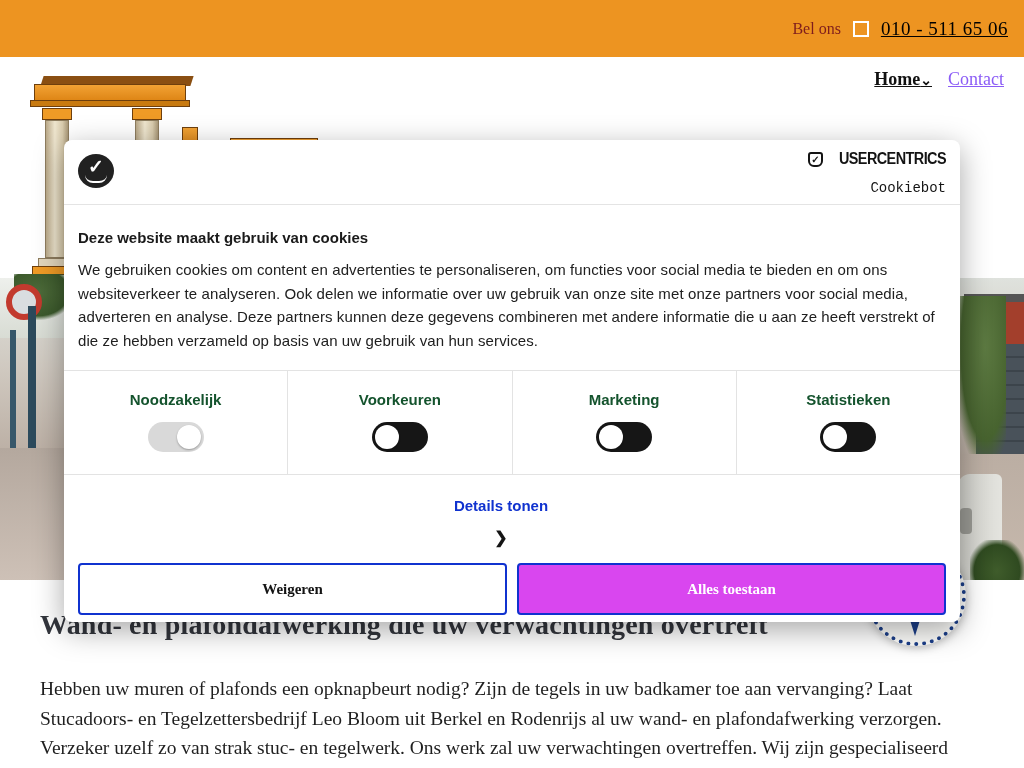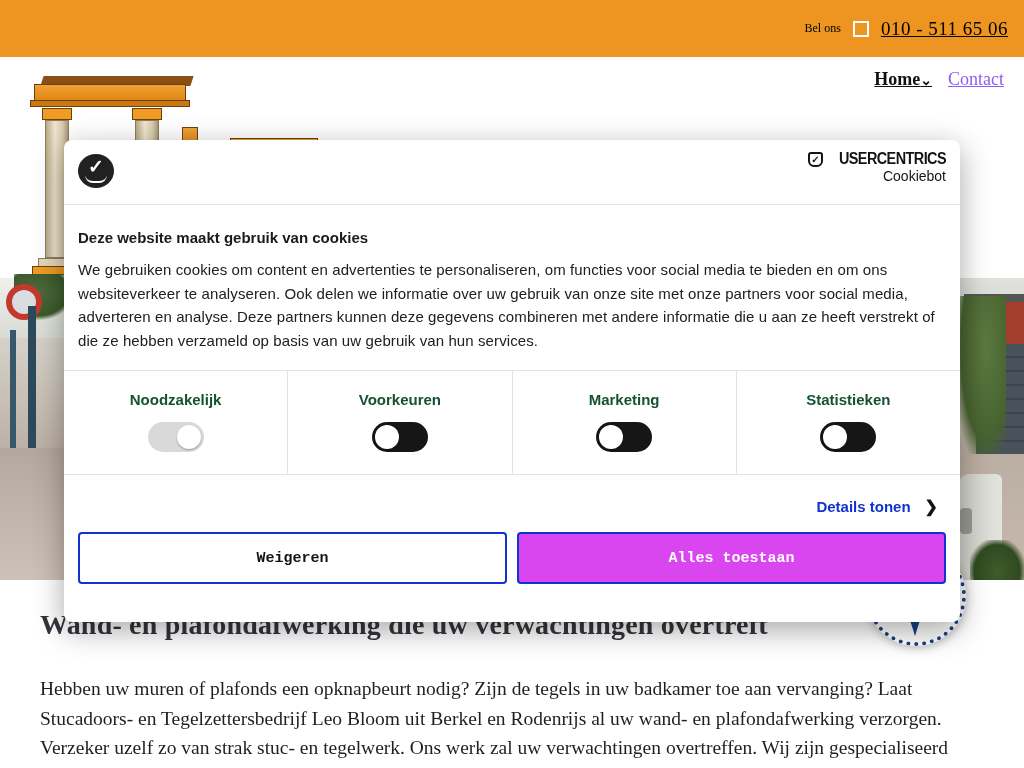--- a/index.html
+++ b/index.html
@@ -4,21 +4,21 @@
 <style>
   * { margin:0; padding:0; box-sizing:border-box; }
   html,body { width:1024px; height:768px; overflow:hidden; background:#fff;
     font-family:"Liberation Serif", serif; }
   .page { position:relative; width:1024px; height:768px; background:#fff; }
 
   
   .topbar { position:absolute; top:0; left:0; width:1024px; height:57px;
     background:#ED9421; display:flex; align-items:center; justify-content:flex-end;
     padding-right:16px; gap:12px; }
-  .call-label { color:#000000; font-size:12px; }
+  .call-label { color:#7f1d1d; font-size:16px; }
   .phone-icon { width:16px; height:16px; border:2px solid #fff; display:inline-block; }
   .phone-link { color:#000; font-size:19px; text-decoration:underline; letter-spacing:0.5px; }
 
   
   .header { position:absolute; top:57px; left:0; width:1024px; height:221px; background:#fff; }
   .nav { position:absolute; top:12px; right:20px; display:flex; gap:16px; align-items:baseline;text-align:right; }
   .nav-home { font-size:18px; font-weight:bold; color:#111; text-decoration:underline; cursor:pointer; }
   .chevron-down { font-size:14px; font-weight:bold; }
   .nav-contact { font-size:18px; color:#8b5cf6; text-decoration:underline; cursor:pointer; }
 
@@ -105,21 +105,21 @@
   .cb-logo .check { position:absolute; left:0; top:1px; width:36px; text-align:center;
     color:#fff; font-size:19px; font-weight:bold; }
   .cb-logo .smile { position:absolute; left:7px; top:21px; width:22px; height:8px;
     border-bottom:2.5px solid #fff; border-radius:0 0 11px 11px; }
   .uc-brand { position:absolute; right:14px; top:10px; text-align:right; color:#141414; }
   .uc-row { display:flex; align-items:center; gap:4px; justify-content:flex-end; }
   .uc-shield { width:15px; height:15px; border:2px solid #141414; border-radius:3px 3px 6px 6px;
     font-size:10px; font-weight:bold; line-height:11px; text-align:center; color:#141414; }
   .uc-name { font-size:16px; font-weight:bold; letter-spacing:-0.6px; transform:scaleX(0.9);
     transform-origin:right; }
-  .uc-product { font-size:14px; margin-top:0px; }
+  .uc-product { font-size:14px; margin-top:12px;font-family:Liberation Mono, monospace; }
   .cm-divider { height:1px; background:#e4e4e4; }
 
   .cm-title { padding:24px 14px 0 14px; font-size:15px; font-weight:bold; color:#1a1a1a; }
   .cm-desc { padding:12px 14px 0 14px; font-size:15px; line-height:23.5px; color:#202020;
     letter-spacing:0.1px; }
 
   .cm-grid { display:flex; margin-top:18px; border-top:1px solid #e3e3e3;
     border-bottom:1px solid #e3e3e3; }
   .cm-cell { flex:1; border-right:1px solid #e3e3e3; padding:20px 0 22px 0; text-align:center; }
   .cm-cell:last-child { border-right:none; }
@@ -127,26 +127,26 @@
   .toggle { position:relative; width:56px; height:30px; border-radius:15px; margin:0 auto;
     cursor:pointer; }
   .toggle .knob { position:absolute; top:3px; width:24px; height:24px; border-radius:50%;
     background:#fff; box-shadow:0 1px 2px rgba(0,0,0,0.3); }
   .toggle.on-disabled { background:#d9d9d9; cursor:default; }
   .toggle.on-disabled .knob { right:3px; }
   .toggle.off { background:#161616; }
   .toggle.off .knob { left:3px; }
 
   .cm-details-row { display:flex; justify-content:flex-end; align-items:center;
-    padding:22px 22px 0 0; gap:14px; }
+    padding:22px 22px 0 0; gap:14px;flex-direction:column; }
   .details-link { color:#1032CF; font-size:15px; font-weight:bold; cursor:pointer; }
   .details-chevron { color:#141414; font-size:16px; font-weight:bold; cursor:pointer; }
 
   .cm-buttons { display:flex; gap:10px; padding:16px 14px 0 14px; }
-  .cm-btn { flex:1; height:52px; border-radius:4px; font-family:Liberation Mono, monospace;
+  .cm-btn { flex:1; height:52px; border-radius:4px; font-family:Liberation Serif, serif;
     font-size:15px; font-weight:bold; cursor:pointer; display:flex; align-items:center;
     justify-content:center; }
   .btn-outline { background:#fff; border:2px solid #1032CF; color:#141414; }
   .btn-fill { background:#d946ef; border:2px solid #1032CF; color:#fff; }
 </style>
 </head>
 <body>
 
 <div class="page">
 

